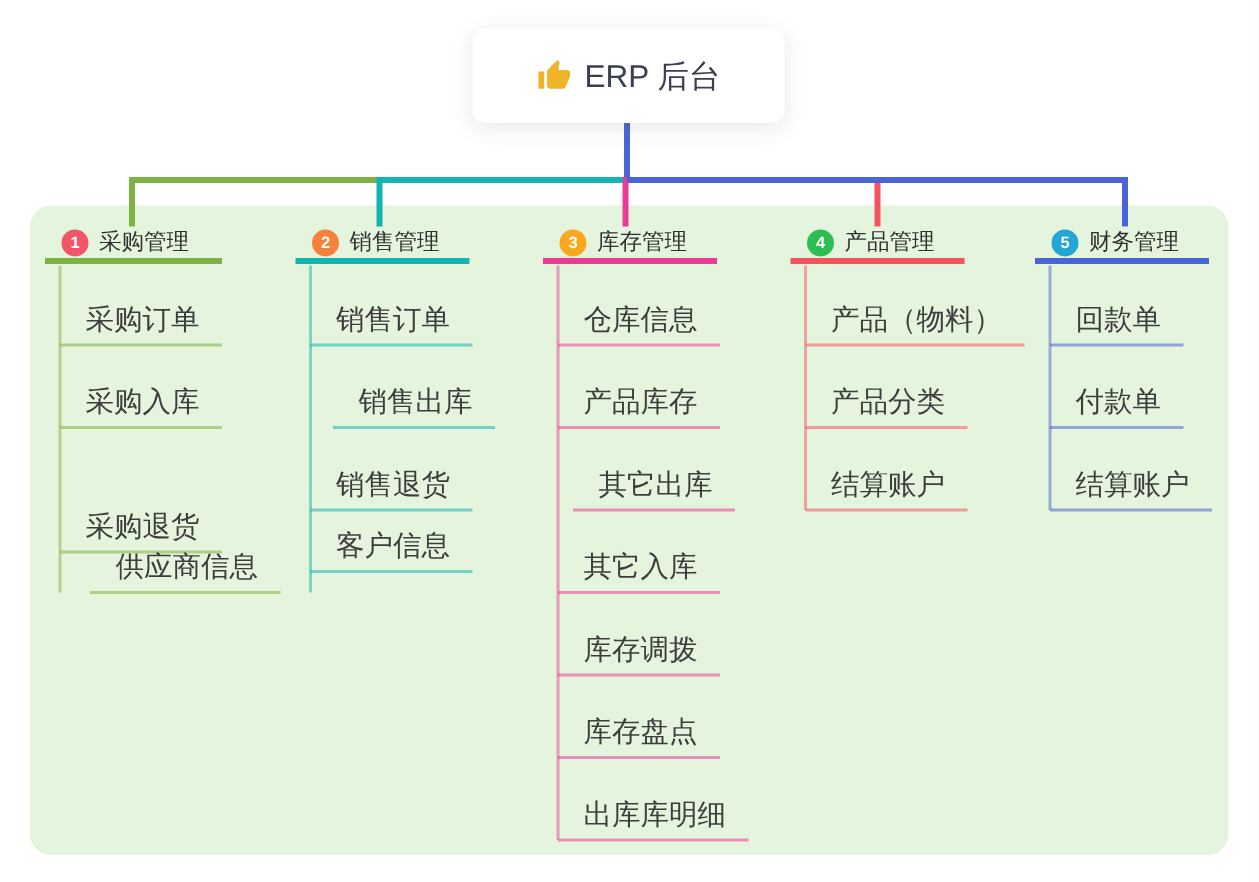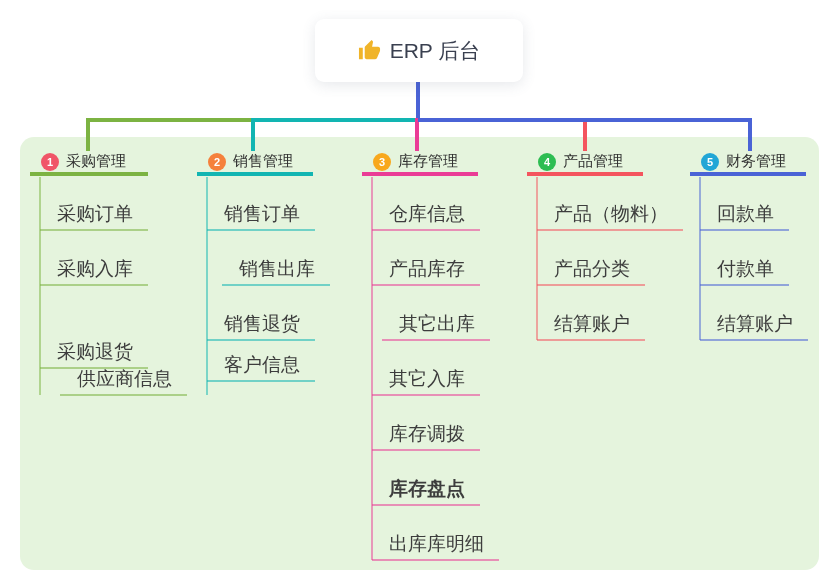--- a/index.html
+++ b/index.html
@@ -76,21 +76,21 @@
       <div class="child" style="left: 207px; top: 356px; border-bottom: 2px solid rgba(18, 181, 178, 0.55);">客户信息</div>
       <div class="branch-title" style="left: 362px; top: 151px; width: 116px; border-bottom: 4px solid rgb(234, 60, 150);">
         <span class="badge" style="background: rgb(248, 168, 29);">3</span>
         <span>库存管理</span>
       </div>
       <div class="child" style="left: 372px; top: 205px; border-bottom: 2px solid rgba(234, 60, 150, 0.55);">仓库信息</div>
       <div class="child" style="left: 372px; top: 260px; border-bottom: 2px solid rgba(234, 60, 150, 0.55);">产品库存</div>
       <div class="child" style="left: 372px; top: 315px; border-bottom: 2px solid rgba(234, 60, 150, 0.55); margin-left: 10px;">其它出库</div>
       <div class="child" style="left: 372px; top: 370px; border-bottom: 2px solid rgba(234, 60, 150, 0.55);">其它入库</div>
       <div class="child" style="left: 372px; top: 425px; border-bottom: 2px solid rgba(234, 60, 150, 0.55);">库存调拨</div>
-      <div class="child" style="left: 372px; top: 480px; border-bottom: 2px solid rgba(234, 60, 150, 0.55); font-weight: bold;">库存盘点</div>
+      <div class="child" style="left: 372px; top: 480px; border-bottom: 2px solid rgba(234, 60, 150, 0.55);">库存盘点</div>
       <div class="child" style="left: 372px; top: 535px; border-bottom: 2px solid rgba(234, 60, 150, 0.55);">出库库明细</div>
       <div class="branch-title" style="left: 527px; top: 151px; width: 116px; border-bottom: 4px solid rgb(244, 84, 94);">
         <span class="badge" style="background: rgb(45, 189, 82);">4</span>
         <span>产品管理</span>
       </div>
       <div class="child" style="left: 537px; top: 205px; border-bottom: 2px solid rgba(244, 84, 94, 0.55);">产品（物料）</div>
       <div class="child" style="left: 537px; top: 260px; border-bottom: 2px solid rgba(244, 84, 94, 0.55);">产品分类</div>
       <div class="child" style="left: 537px; top: 315px; border-bottom: 2px solid rgba(244, 84, 94, 0.55);">结算账户</div>
       <div class="branch-title" style="left: 690px; top: 151px; width: 116px; border-bottom: 4px solid rgb(74, 99, 214);">
         <span class="badge" style="background: rgb(33, 166, 214);">5</span>

